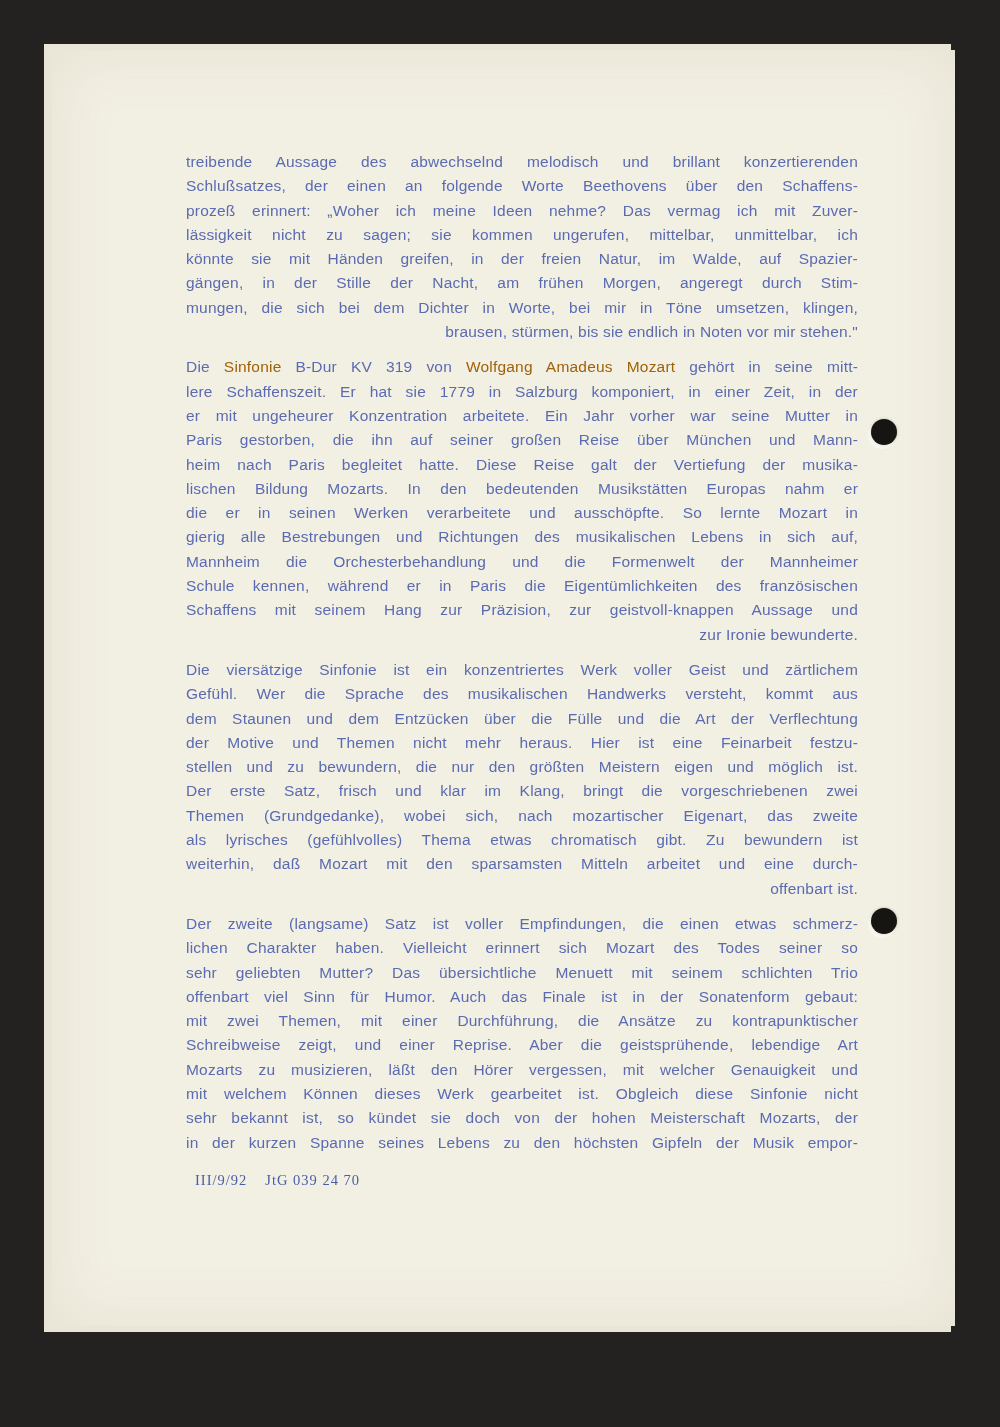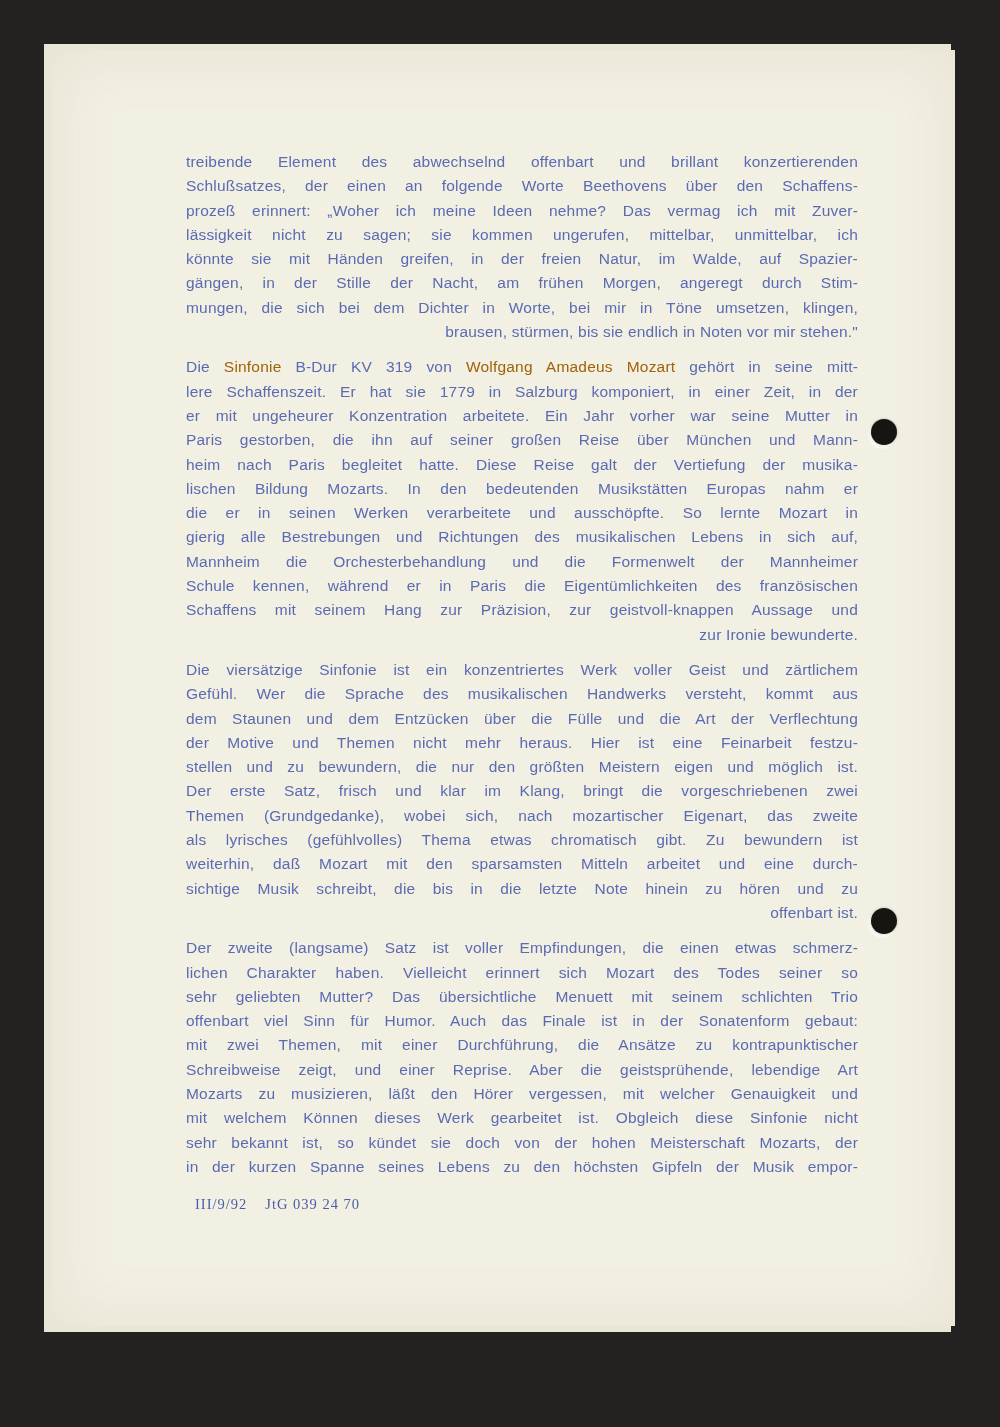--- a/index.html
+++ b/index.html
@@ -92,21 +92,21 @@
 
 <div class="sheet-back"></div>
 
 <div class="sheet">
   <div class="hole top"></div>
   <div class="hole bottom"></div>
 
   <div class="text-block">
 
   <div class="para">
-        <div class="line">treibende Element des abwechselnd offenbart und brillant konzertierenden</div>
+        <div class="line">treibende Aussage des abwechselnd melodisch und brillant konzertierenden</div>
         <div class="line">Schlußsatzes, der einen an folgende Worte Beethovens über den Schaffens-</div>
         <div class="line">prozeß erinnert: „Woher ich meine Ideen nehme? Das vermag ich mit Zuver-</div>
         <div class="line">lässigkeit nicht zu sagen; sie kommen ungerufen, mittelbar, unmittelbar, ich</div>
         <div class="line">könnte sie mit Händen greifen, in der freien Natur, im Walde, auf Spazier-</div>
         <div class="line">gängen, in der Stille der Nacht, am frühen Morgen, angeregt durch Stim-</div>
         <div class="line">mungen, die sich bei dem Dichter in Worte, bei mir in Töne umsetzen, klingen,</div>
         <div class="line last">brausen, stürmen, bis sie endlich in Noten vor mir stehen."</div>
       </div>
       <div class="para">
         <div class="line"><span>Die </span><span class="b">Sinfonie</span><span> B-Dur KV 319 von </span><span class="b">Wolfgang Amadeus Mozart</span><span> gehört in seine mitt-</span></div>
@@ -125,21 +125,20 @@
       <div class="para">
         <div class="line">Die viersätzige Sinfonie ist ein konzentriertes Werk voller Geist und zärtlichem</div>
         <div class="line">Gefühl. Wer die Sprache des musikalischen Handwerks versteht, kommt aus</div>
         <div class="line">dem Staunen und dem Entzücken über die Fülle und die Art der Verflechtung</div>
         <div class="line">der Motive und Themen nicht mehr heraus. Hier ist eine Feinarbeit festzu-</div>
         <div class="line">stellen und zu bewundern, die nur den größten Meistern eigen und möglich ist.</div>
         <div class="line">Der erste Satz, frisch und klar im Klang, bringt die vorgeschriebenen zwei</div>
         <div class="line">Themen (Grundgedanke), wobei sich, nach mozartischer Eigenart, das zweite</div>
         <div class="line">als lyrisches (gefühlvolles) Thema etwas chromatisch gibt. Zu bewundern ist</div>
         <div class="line">weiterhin, daß Mozart mit den sparsamsten Mitteln arbeitet und eine durch-</div>
-        <div class="line">sichtige Musik schreibt, die bis in die letzte Note hinein zu hören und zu</div>
         <div class="line last">offenbart ist.</div>
       </div>
       <div class="para">
         <div class="line">Der zweite (langsame) Satz ist voller Empfindungen, die einen etwas schmerz-</div>
         <div class="line">lichen Charakter haben. Vielleicht erinnert sich Mozart des Todes seiner so</div>
         <div class="line">sehr geliebten Mutter? Das übersichtliche Menuett mit seinem schlichten Trio</div>
         <div class="line">offenbart viel Sinn für Humor. Auch das Finale ist in der Sonatenform gebaut:</div>
         <div class="line">mit zwei Themen, mit einer Durchführung, die Ansätze zu kontrapunktischer</div>
         <div class="line">Schreibweise zeigt, und einer Reprise. Aber die geistsprühende, lebendige Art</div>
         <div class="line">Mozarts zu musizieren, läßt den Hörer vergessen, mit welcher Genauigkeit und</div>

